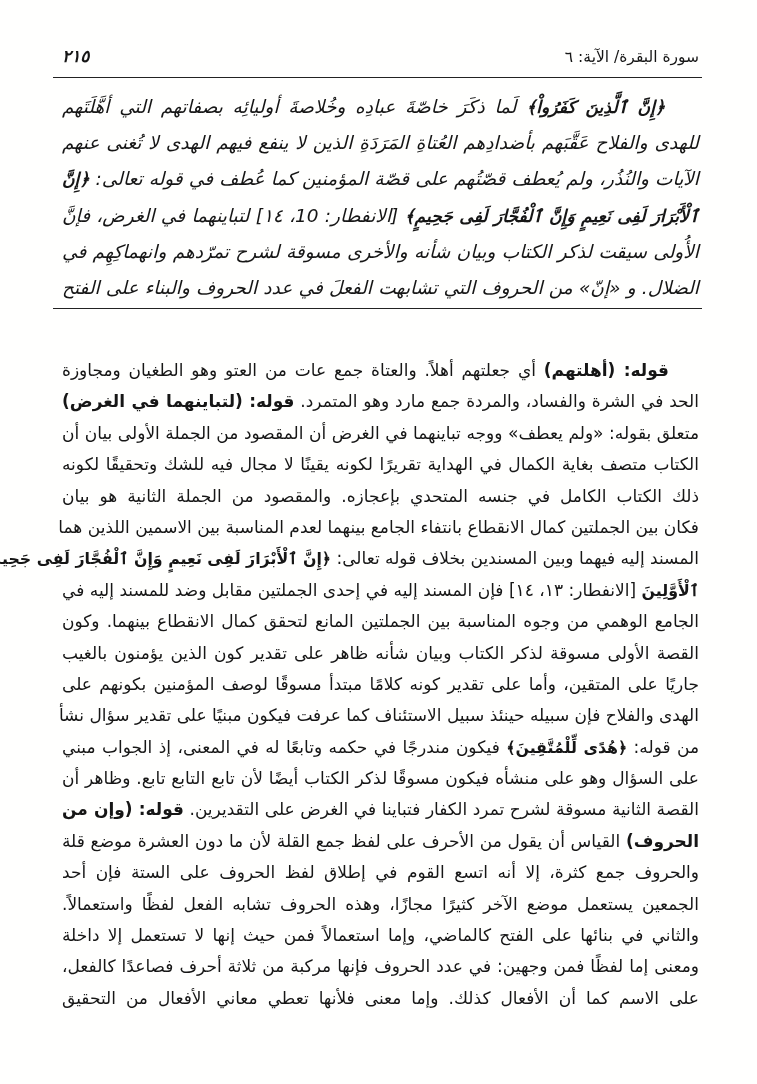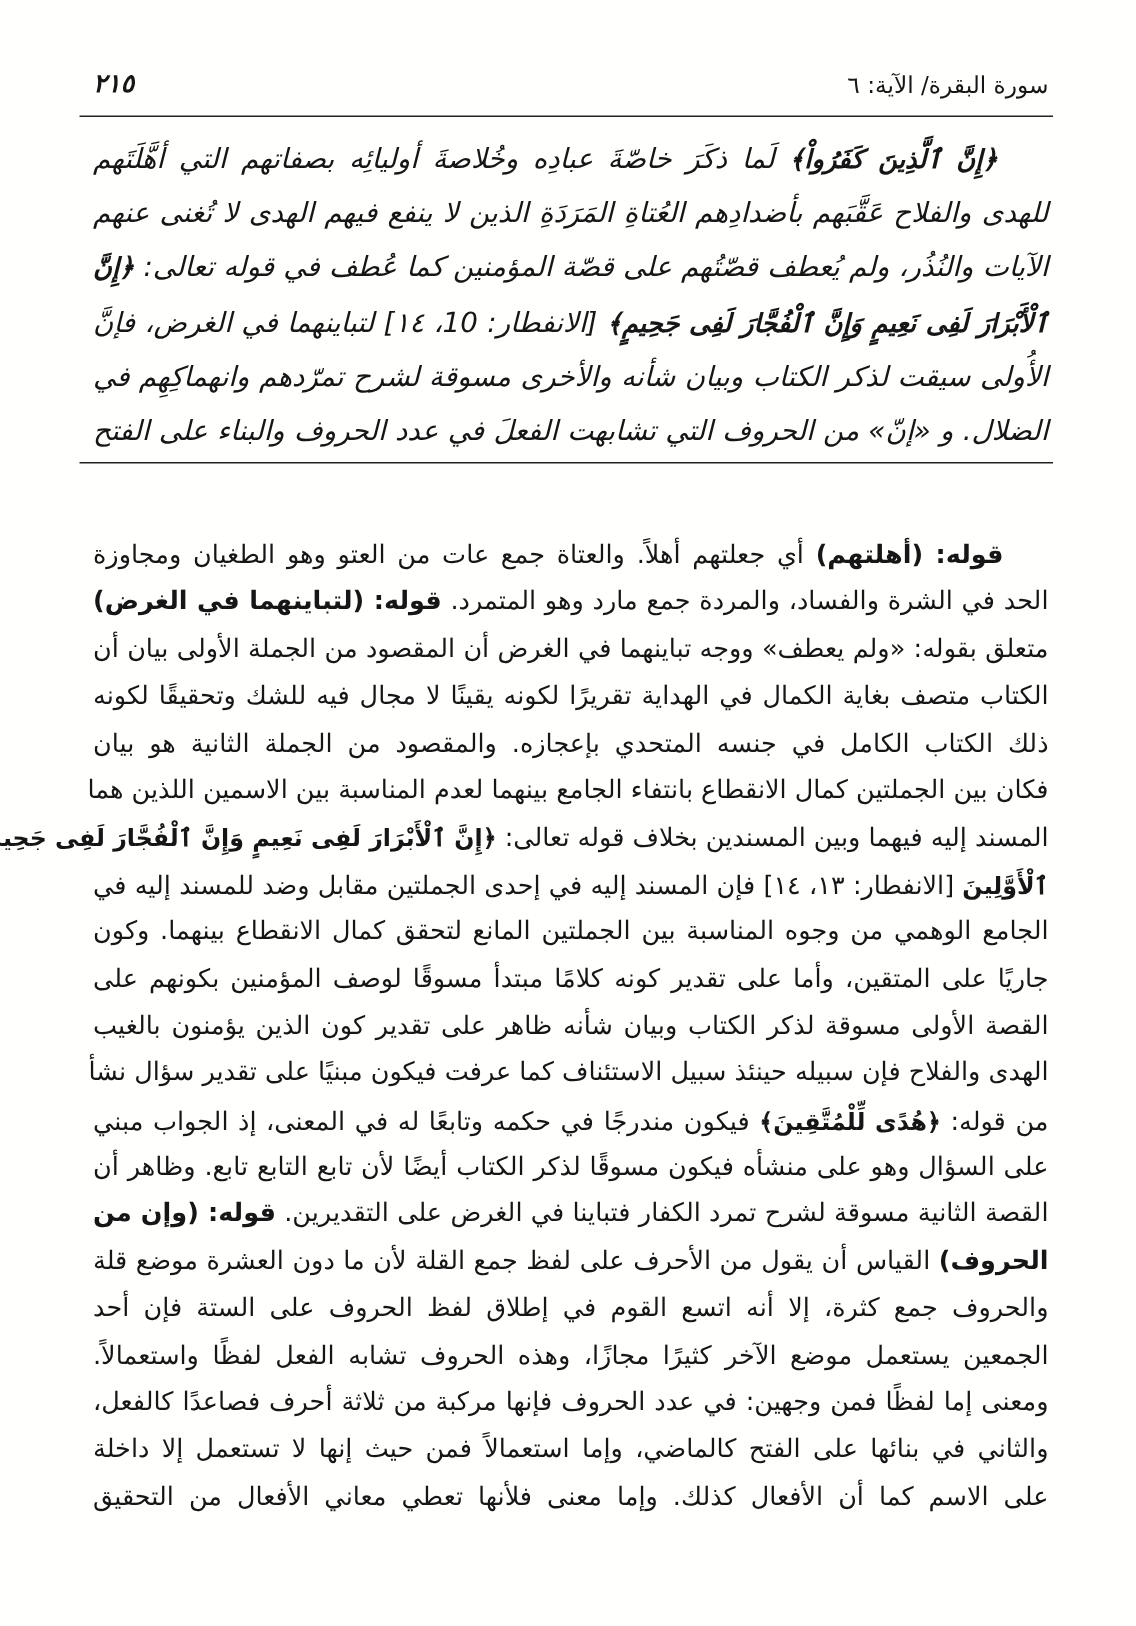--- a/index.html
+++ b/index.html
@@ -86,27 +86,27 @@
   <div class="block comm">
       <div class="tline"><span class="b">قوله: (أهلتهم)</span><span class="n"> أي جعلتهم أهلاً. والعتاة جمع عات من العتو وهو الطغيان ومجاوزة</span></div>
       <div class="tline"><span class="n">الحد في الشرة والفساد، والمردة جمع مارد وهو المتمرد. </span><span class="b">قوله: (لتباينهما في الغرض)</span></div>
       <div class="tline"><span class="n">متعلق بقوله: «ولم يعطف» ووجه تباينهما في الغرض أن المقصود من الجملة الأولى بيان أن</span></div>
       <div class="tline"><span class="n">الكتاب متصف بغاية الكمال في الهداية تقريرًا لكونه يقينًا لا مجال فيه للشك وتحقيقًا لكونه</span></div>
       <div class="tline"><span class="n">ذلك الكتاب الكامل في جنسه المتحدي بإعجازه. والمقصود من الجملة الثانية هو بيان</span></div>
       <div class="tline"><span class="n">فكان بين الجملتين كمال الانقطاع بانتفاء الجامع بينهما لعدم المناسبة بين الاسمين اللذين هما</span></div>
       <div class="tline"><span class="n">المسند إليه فيهما وبين المسندين بخلاف قوله تعالى: </span><span class="q">﴿إِنَّ ٱلْأَبْرَارَ لَفِى نَعِيمٍ وَإِنَّ ٱلْفُجَّارَ لَفِى جَحِيمٍ</span></div>
       <div class="tline"><span class="q">ٱلْأَوَّلِينَ</span><span class="n"> [الانفطار: ١٣، ١٤] فإن المسند إليه في إحدى الجملتين مقابل وضد للمسند إليه في</span></div>
       <div class="tline"><span class="n">الجامع الوهمي من وجوه المناسبة بين الجملتين المانع لتحقق كمال الانقطاع بينهما. وكون</span></div>
+      <div class="tline"><span class="n">القصة الأولى مسوقة لذكر الكتاب وبيان شأنه ظاهر على تقدير كون الذين يؤمنون بالغيب</span></div>
       <div class="tline"><span class="n">جاريًا على المتقين، وأما على تقدير كونه كلامًا مبتدأ مسوقًا لوصف المؤمنين بكونهم على</span></div>
-      <div class="tline"><span class="n">القصة الأولى مسوقة لذكر الكتاب وبيان شأنه ظاهر على تقدير كون الذين يؤمنون بالغيب</span></div>
       <div class="tline"><span class="n">الهدى والفلاح فإن سبيله حينئذ سبيل الاستئناف كما عرفت فيكون مبنيًا على تقدير سؤال نشأ</span></div>
       <div class="tline"><span class="n">من قوله: </span><span class="q">﴿هُدًى لِّلْمُتَّقِينَ﴾</span><span class="n"> فيكون مندرجًا في حكمه وتابعًا له في المعنى، إذ الجواب مبني</span></div>
       <div class="tline"><span class="n">على السؤال وهو على منشأه فيكون مسوقًا لذكر الكتاب أيضًا لأن تابع التابع تابع. وظاهر أن</span></div>
       <div class="tline"><span class="n">القصة الثانية مسوقة لشرح تمرد الكفار فتباينا في الغرض على التقديرين. </span><span class="b">قوله: (وإن من</span></div>
       <div class="tline"><span class="b">الحروف)</span><span class="n"> القياس أن يقول من الأحرف على لفظ جمع القلة لأن ما دون العشرة موضع قلة</span></div>
       <div class="tline"><span class="n">والحروف جمع كثرة، إلا أنه اتسع القوم في إطلاق لفظ الحروف على الستة فإن أحد</span></div>
       <div class="tline"><span class="n">الجمعين يستعمل موضع الآخر كثيرًا مجازًا، وهذه الحروف تشابه الفعل لفظًا واستعمالاً.</span></div>
+      <div class="tline"><span class="n">والثاني في بنائها على الفتح كالماضي، وإما استعمالاً فمن حيث إنها لا تستعمل إلا داخلة</span></div>
       <div class="tline"><span class="n">ومعنى إما لفظًا فمن وجهين: في عدد الحروف فإنها مركبة من ثلاثة أحرف فصاعدًا كالفعل،</span></div>
-      <div class="tline"><span class="n">والثاني في بنائها على الفتح كالماضي، وإما استعمالاً فمن حيث إنها لا تستعمل إلا داخلة</span></div>
       <div class="tline"><span class="n">على الاسم كما أن الأفعال كذلك. وإما معنى فلأنها تعطي معاني الأفعال من التحقيق</span></div>
     </div>
 
 </div>
 
 </body></html>

